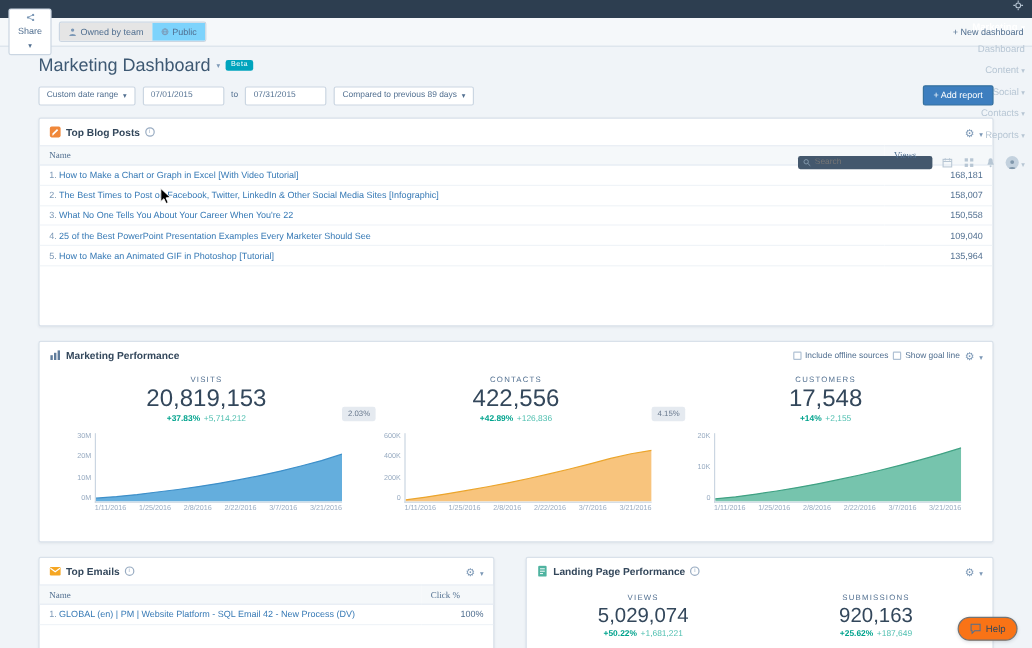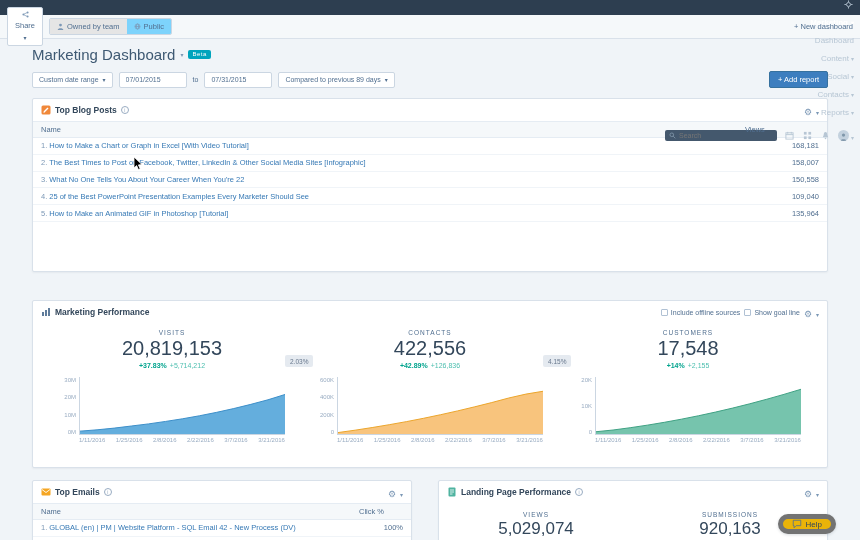--- a/index.html
+++ b/index.html
@@ -43,29 +43,29 @@
   .card-header { display:flex; align-items:center; gap:4px; padding:6px 8px; height:22px; }
   .card-title { font-size:8.5px; font-weight:bold; color:#33475b; }
   .info-icon { width:8px; height:8px; border:1px solid #99acc2; border-radius:50%; color:#99acc2; font-size:5px; display:flex; align-items:center; justify-content:center; }
   .info-icon::after { content:"i"; }
   .card-actions { margin-left:auto; display:flex; align-items:center; gap:4px; color:#7c98b6; cursor:pointer; }
   .gear::after { content:"\2699"; font-size:9px; }
   .small-caret::after { content:"\25BE"; font-size:6px; }
 
   .blog-card { margin-top:10px; height:174px; overflow:hidden; }
   table.data { width:100%; border-collapse:collapse; font-size:7.5px; }
-  table.data thead th { background:#f5f8fa; border-top:1px solid #e5ecf3; border-bottom:1px solid #e5ecf3; color:#516f90; font-weight:normal; text-align:left; padding:3px 8px; }
+  table.data thead th { background:#f5f8fa; border-top:1px solid #e5ecf3; border-bottom:1px solid #e5ecf3; color:#516f90; font-weight:normal; text-align:left; padding:3px 8px;font-family:Liberation Serif, serif; }
   table.data td { padding:3.4px 8px; border-bottom:1px solid #f0f4f8; }
   th.col-views { width:90px; }
   th.col-click { width:60px; }
   .rank { color:#7c98b6; margin-right:2px; }
   a.link { color:#3679b5; text-decoration:none; cursor:pointer; }
   .num-col { text-align:right; color:#516f90; }
 
-  .mp-card { margin-top:28px; height:168px; overflow:hidden; }
+  .mp-card { margin-top:12px; height:168px; overflow:hidden; }
   .chk { display:flex; align-items:center; gap:3px; font-size:7px; color:#516f90; font-weight:normal; }
   .chk-box { width:7px; height:7px; border:1px solid #b0c1d4; border-radius:1px; background:#fff; }
   .mp-body { display:flex; padding:0 10px; }
   .metric { flex:1; position:relative; padding:0 16px; text-align:center; }
   .metric-label { font-size:6.5px; letter-spacing:1px; color:#516f90; margin-top:6px; }
   .metric-value { font-size:20px; color:#33475b; margin-top:1px; font-weight:400; }
   .metric-delta { font-size:7px; margin-top:2px; }
   .delta-pct { color:#00a38d; font-weight:bold; }
   .delta-abs { color:#00a38d; opacity:.7; margin-left:3px; }
   .pct-badge { position:absolute; left:-16px; top:32px; background:#e5eaf0; color:#68788d; font-size:6.5px; padding:2.5px 5px; border-radius:2px; }
@@ -74,21 +74,21 @@
   .plot { flex:1; border-left:1px solid #cbd6e2; border-bottom:1px solid #cbd6e2; }
   .plot svg { width:100%; height:100%; display:block; }
   .xlabels { display:flex; justify-content:space-between; font-size:6px; color:#99acc2; margin-top:2px; margin-left:20px; }
 
   .bottom { display:flex; gap:26px; margin-top:12px; }
   .emails-card { width:380px; height:120px; }
   .landing-card { flex:1; height:120px; }
   .lp-body { display:flex; padding-top:2px; }
   .lp-value { font-size:17px; }
 
-  .help-btn { position:absolute; right:24px; bottom:6px; background:#eab308; border:5px solid #737373; border-radius:11px; height:20px; display:flex; align-items:center; gap:4px; padding:0 9px; font-size:8px; color:#33475b; box-shadow:0 1px 3px rgba(45,62,80,.18); cursor:pointer; }
+  .help-btn { position:absolute; right:12px; bottom:6px; background:#f97316; border:1px solid #737373; border-radius:11px; height:20px; display:flex; align-items:center; gap:4px; padding:0 9px; font-size:8px; color:#33475b; box-shadow:0 1px 3px rgba(45,62,80,.18); cursor:pointer; }
 
   .cursor { position:absolute; left:133px; top:156px; z-index:20; pointer-events:none; }
 </style>
 </head>
 <body>
 
 <div class="navbar">
   <span class="nav-icon">
     <svg width="9" height="9" viewBox="0 0 10 10">
         <circle cx="5" cy="5" r="2.2" fill="none" stroke="#b7c6d4"></circle>

